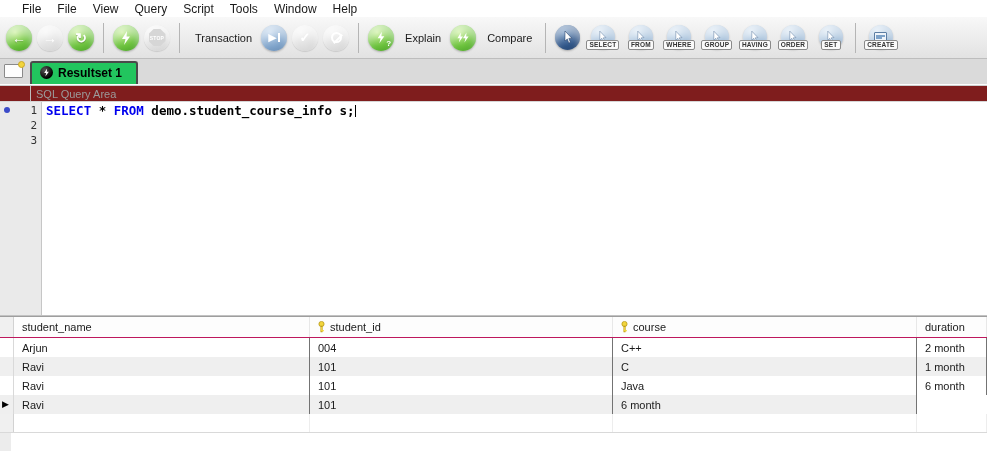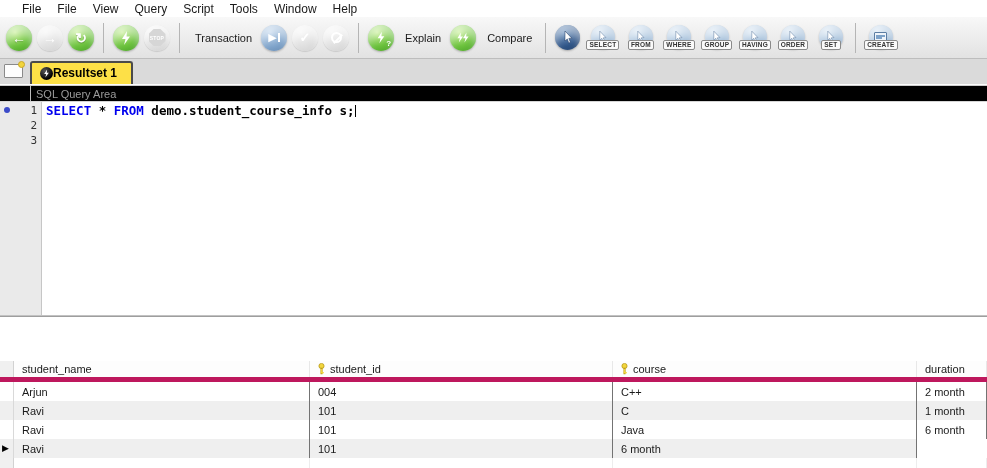--- a/index.html
+++ b/index.html
@@ -41,45 +41,45 @@
                    font-size:6.5px; font-weight:bold; color:#333; padding:0 2px; line-height:8px; letter-spacing:.2px; }
   .tbl-icon { width:13px; height:10px; background:#eef4fa; border:1px solid #5b7da3; border-radius:1px; position:relative; }
   .tbl-icon::before { content:""; position:absolute; left:1px; right:1px; top:2px; height:2px; background:#7da2c9; }
   .tbl-icon::after  { content:""; position:absolute; left:1px; right:4px; bottom:2px; height:2px; background:#7da2c9; }
 
   
   .tabbar { height:26px; flex:0 0 auto; background:#dadada; display:flex; align-items:flex-end; padding:2px 0 0 2px; border-bottom:1px solid #fdfdfd; }
   .newtab { width:22px; height:17px; margin:0 4px 3px 2px; position:relative; cursor:pointer; }
   .newtab .page { width:19px; height:14px; background:#fdfdfd; border:1px solid #8a8a8a; border-radius:1px 4px 1px 1px; }
   .newtab .dot { position:absolute; right:1px; top:-3px; width:7px; height:7px; border-radius:50%; background:#f2d53c; border:1px solid #c9a727; }
-  .tab { display:flex; align-items:center; background:#fde047; border:2px solid #4a4a4a; border-bottom:none;
+  .tab { display:flex; gap:5px; background:#22c55e; border:2px solid #4a4a4a; border-bottom:none;
          border-radius:3px 3px 0 0; padding:3px 14px 4px 8px; font-size:12px; font-weight:bold; color:#000; cursor:pointer; }
   .tab-ball { width:13px; height:13px; border-radius:50%; background:radial-gradient(circle at 35% 30%, #555, #000 70%); display:flex; align-items:center; justify-content:center; }
 
   
-  .querybar { height:17px; flex:0 0 auto; background:#000000; border-top:1px solid #cfcfcf; border-bottom:1px solid #d6d6d6;
+  .querybar { height:17px; flex:0 0 auto; background:#7f1d1d; border-top:1px solid #cfcfcf; border-bottom:1px solid #d6d6d6;
               display:flex; align-items:center; }
   .querybar .vline { width:1px; height:100%; background:#bdbdbd; margin-left:30px; }
   .querybar .qlabel { font-size:11px; color:#9b9b9b; margin-left:5px; }
 
   
   .editor { flex:0 0 214px; display:flex; background:#fff; position:relative; border-bottom:1px solid #c2c2c2; }
   .gutter { width:42px; background:#eaeaea; border-right:1px solid #c6c6c6; font-family:"DejaVu Sans Mono", monospace;
             font-size:11px; color:#333; text-align:right; padding:1px 4px 0 0; position:relative; }
   .gutter .num { height:15px; line-height:15px; }
   .break-dot { position:absolute; left:4px; top:5px; width:6px; height:6px; border-radius:50%; background:#3b4bc8; }
   .code { flex:1; font-family:"DejaVu Sans Mono", monospace; font-size:12.5px; font-weight:bold; padding:1px 0 0 4px; cursor:text; }
   .code .line { height:15px; line-height:15px; white-space:pre; }
   .kw { color:#0000ee; }
   .caret { display:inline-block; width:1.5px; height:12px; background:#000; vertical-align:-2px; }
 
   
   .grid { flex:1; background:#fff; font-size:11px; color:#1a1a1a; border-top:1px solid #9e9e9e; }
   .grow { display:grid; grid-template-columns:14px 296px 303px 304px 1fr; }
-  .ghead { height:21px; border-bottom:5px solid #be185d;margin-top:44px; }
+  .ghead { height:21px; border-bottom:1px solid #be185d; }
   .ghead .cell { background:#fdfdfd; display:flex; align-items:center; padding-left:8px; gap:5px; border-right:1px solid #e8e8e8; }
   .ghead .rowhdr { background:#f0f0f0; border-right:1px solid #d2d2d2; }
   .drow { height:19px; }
   .drow .cell { display:flex; align-items:center; padding-left:8px; border-right:1px solid #737373; overflow:hidden; }
   .drow.alt .cell { background:#efefef; }
   .drow .rowhdr { background:#fff; border-right:1px solid #d9d9d9; padding-left:2px; }
   .drow.alt .rowhdr { background:#efefef; }
   .rowmark { font-size:9px; color:#000; line-height:1; }
   .emptyrow { height:19px; border-bottom:1px solid #d9d9d9; }
   .emptyrow .cell { border-right:1px solid #ededed; }

